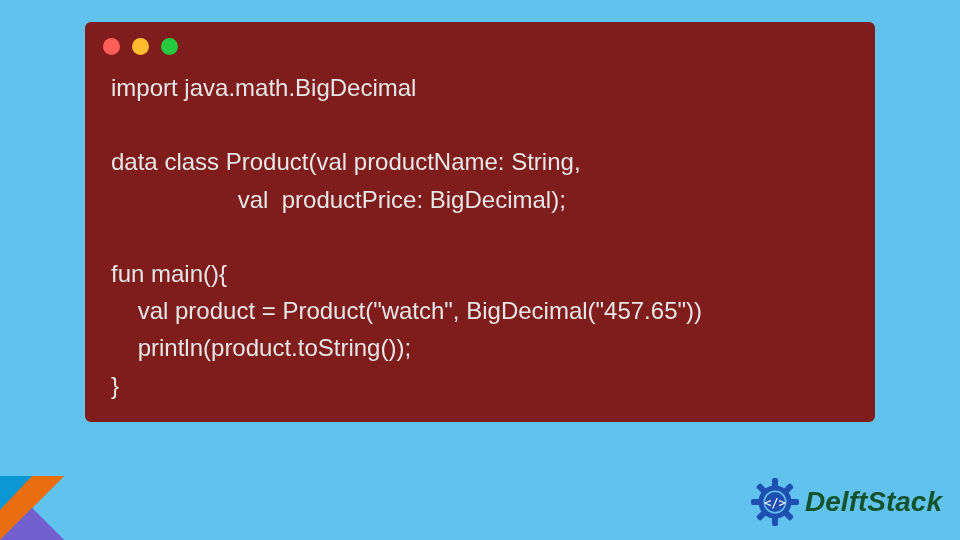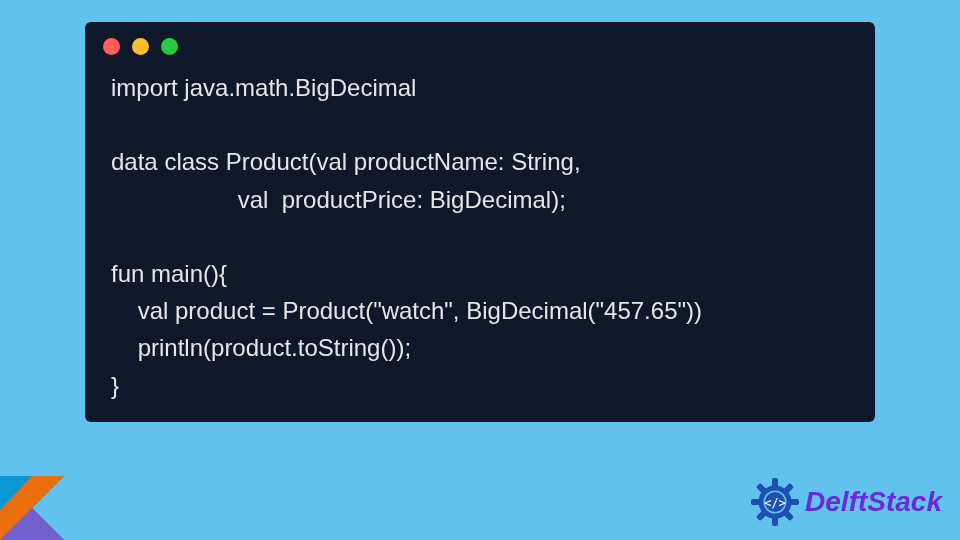--- a/index.html
+++ b/index.html
@@ -9,21 +9,21 @@
     background: #61c2ed;
     position: relative;
     font-family: Arial, Helvetica, sans-serif;
     overflow: hidden;
   }
   .code-window {
     position: absolute;
     top: 22px;
     left: 85px;
     width: 790px;
-    background: #0f172a;
+    background: #7f1d1d;
     border-radius: 6px;
     padding-bottom: 18px;
   }
   .titlebar {
     display: flex;
     gap: 12px;
     padding: 16px 18px 8px 18px;
   }
   .dot {
     width: 17px;
@@ -52,21 +52,21 @@
   .brand {
     position: absolute;
     right: 18px;
     bottom: 14px;
     display: flex;
     align-items: center;
     gap: 6px;
   }
   .brand-text {
     font-size: 28px;
-    color: #6d28d9;
+    color: #14532d;
     font-style: italic;
     font-weight: 600;
   }
   .gear {
     width: 48px;
     height: 48px;
   }
 </style>
 </head>
 <body>

